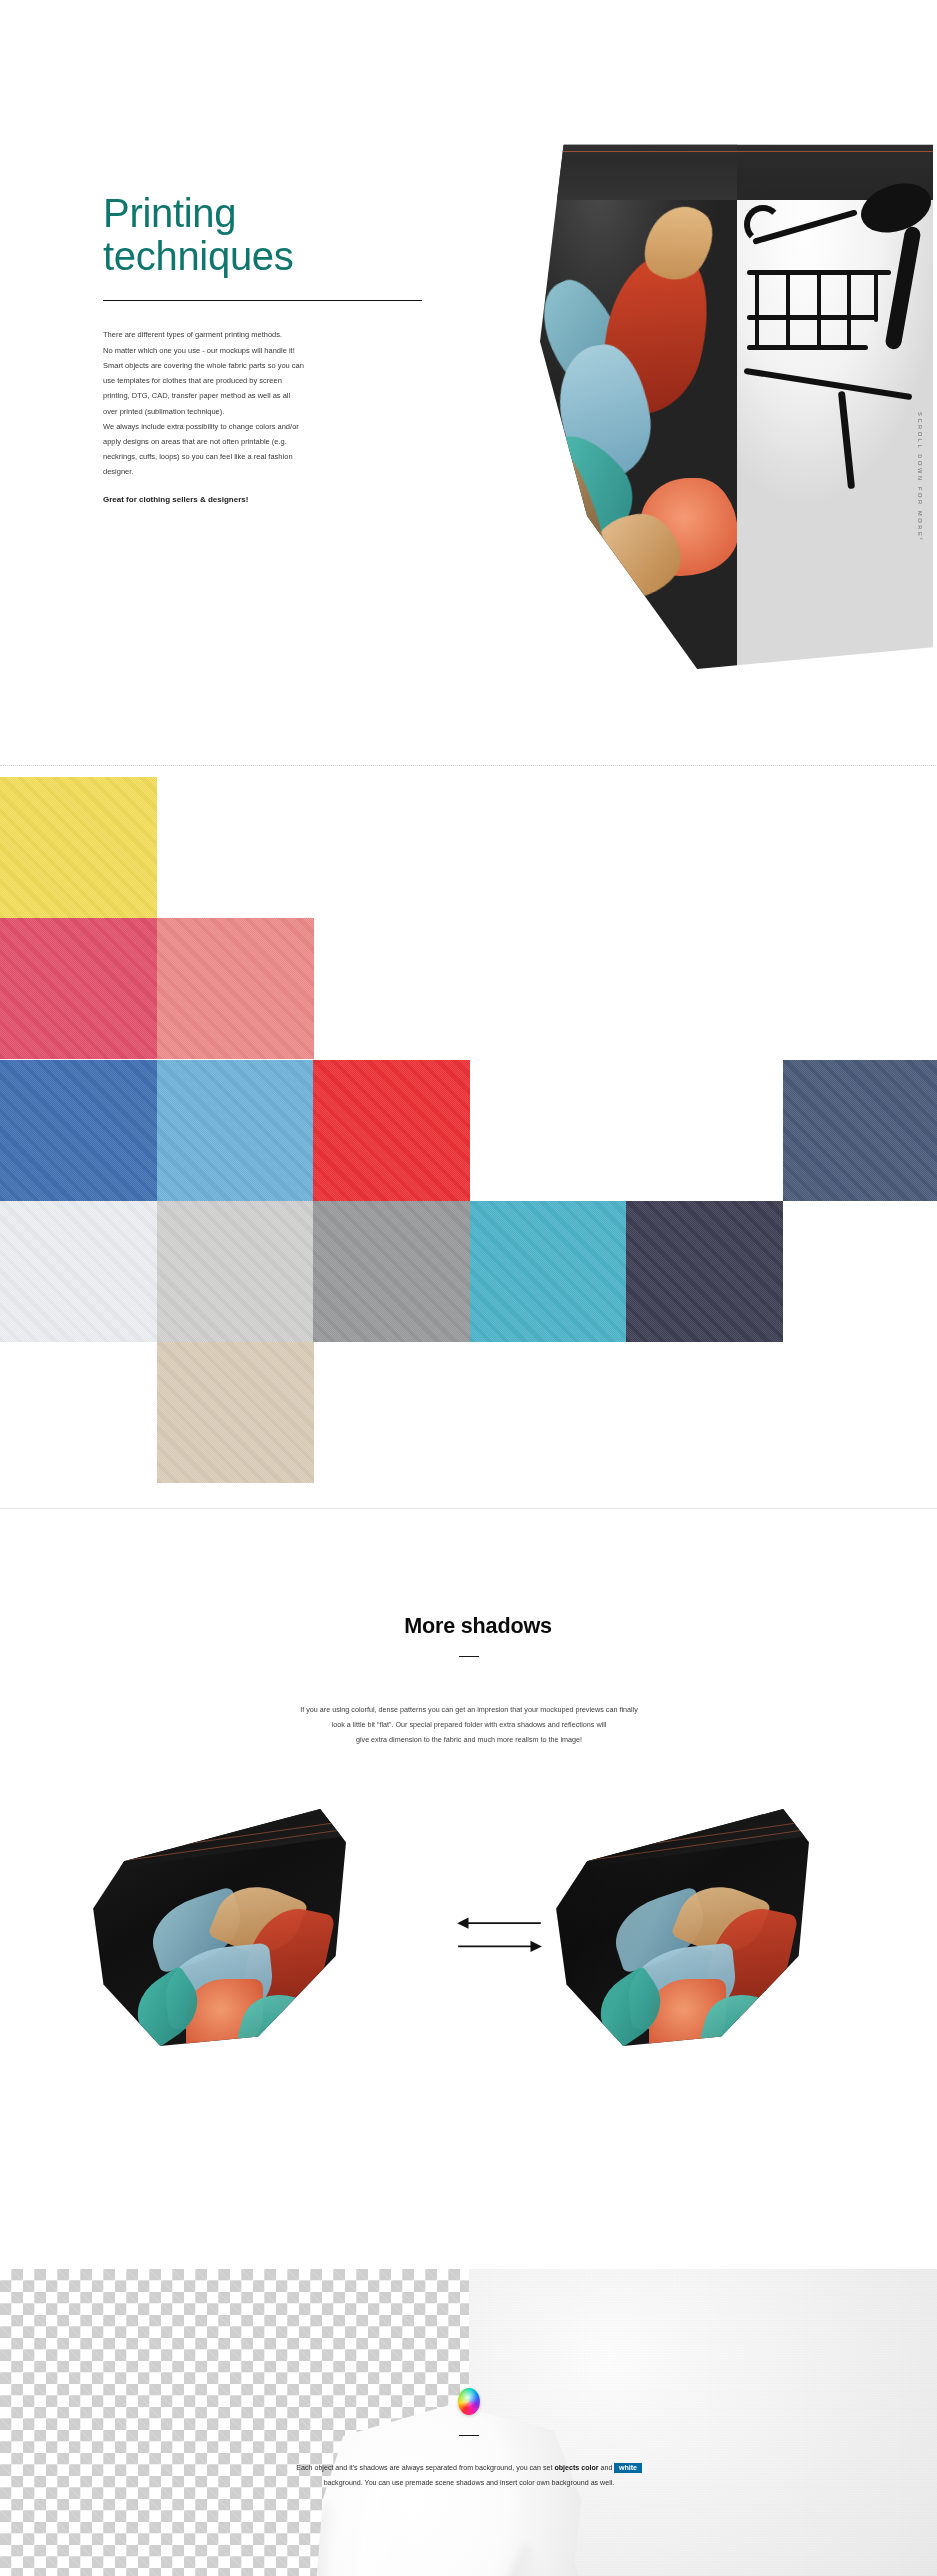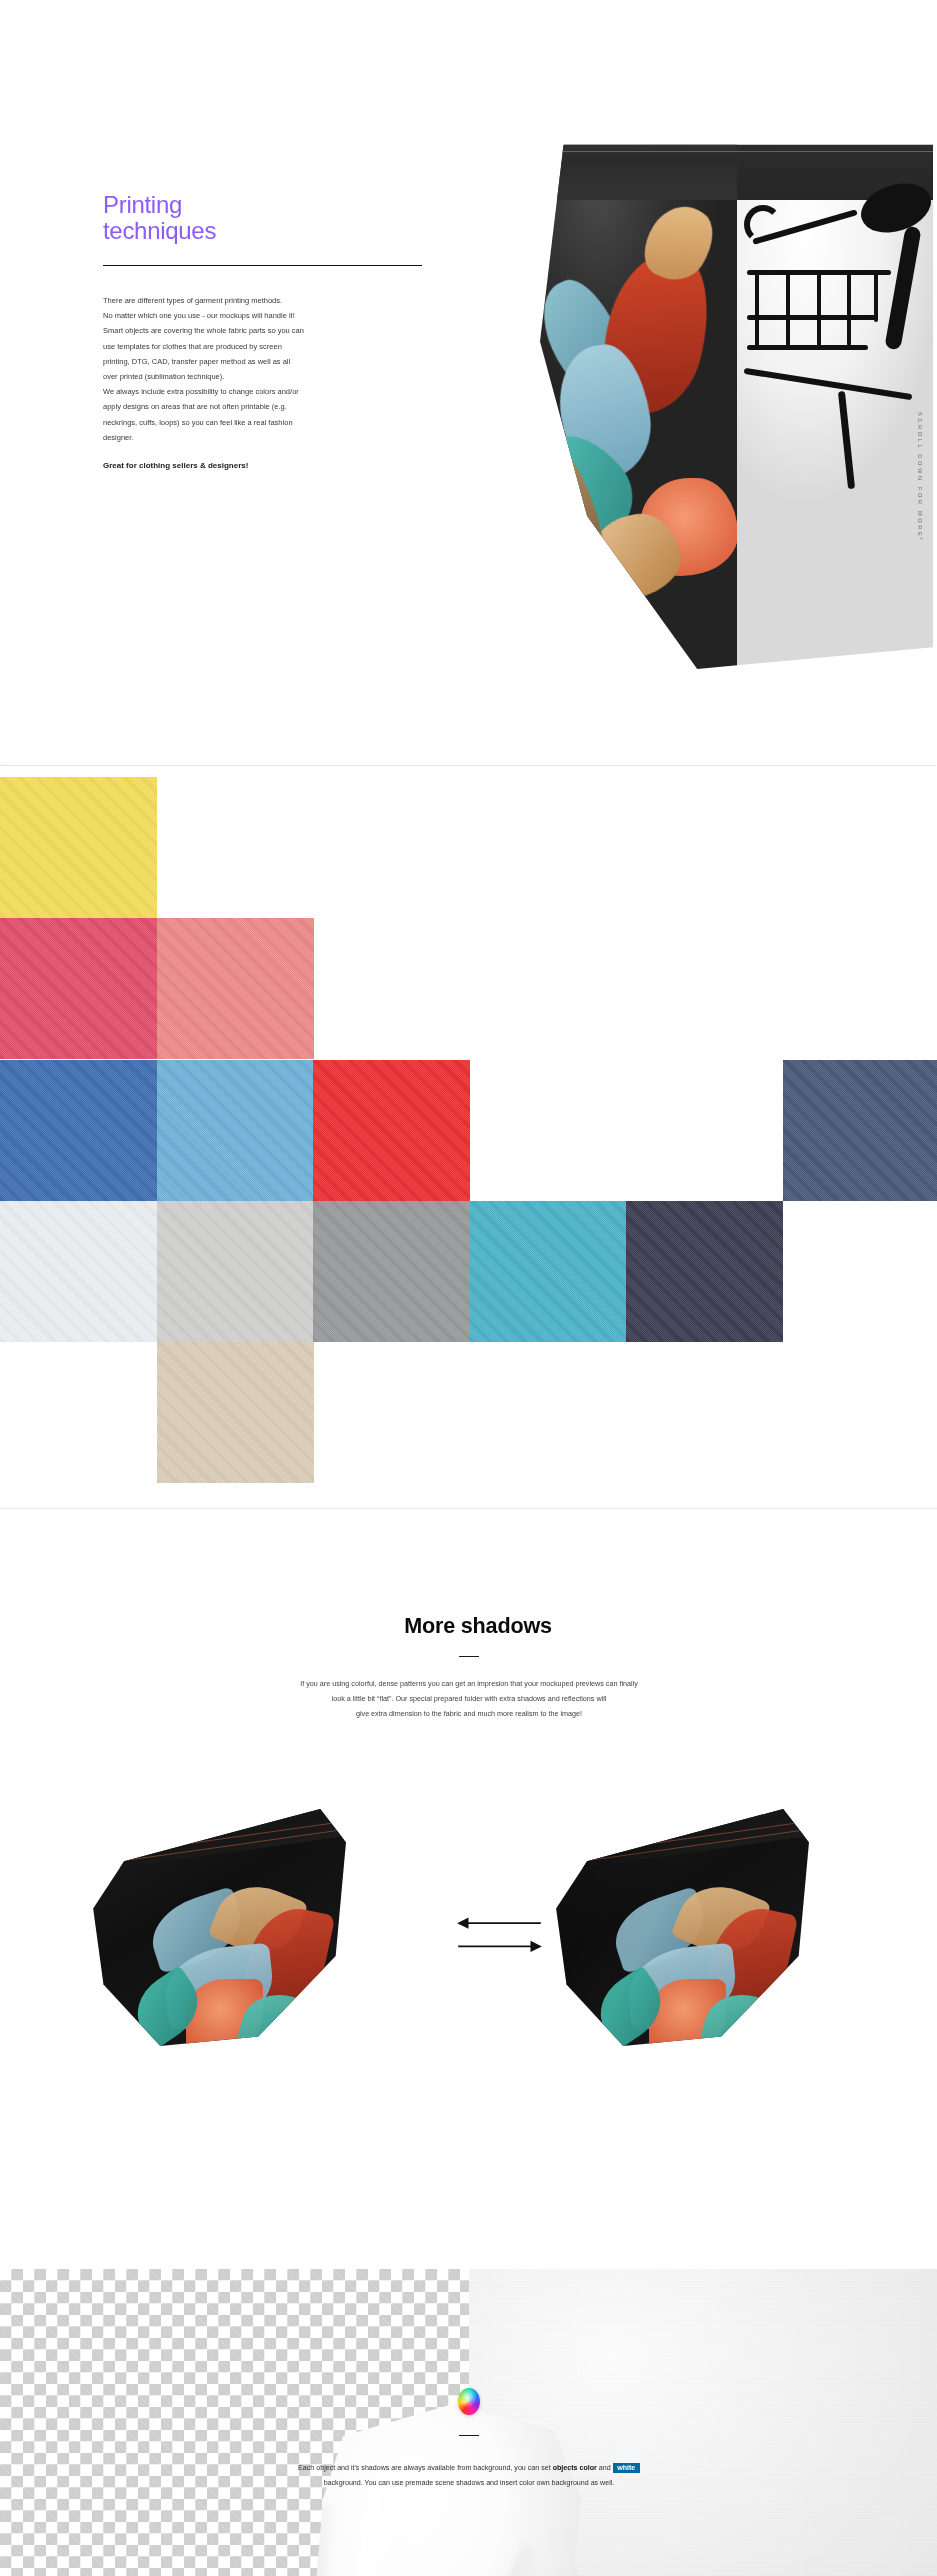--- a/index.html
+++ b/index.html
@@ -51,24 +51,24 @@
     left: 0; top: 0;
     width: 938px; height: 765px;
     background: #ffffff;
   }
   .print-left {
     position: absolute;
     left: 103px; top: 192px;
     width: 361px;
   }
   .h1-title {
-    font-size: 24px;
+    font-size: 40px;
     line-height: 1.08;
     font-weight: 400;
-    color: #8b5cf6;
+    color: #0f766e;
     letter-spacing: -0.3px;
     font-family: "Liberation Sans", sans-serif;
     white-space: pre-line;
   }
   .rule-long {
     width: 319px;
     height: 0.5px;
     background: #111;
     margin-top: 21.6px;
   }
@@ -240,21 +240,21 @@
     color: #0b0b0b;
     letter-spacing: -0.2px;
     padding-left: 18px;
   }
   .rule-short {
     width: 20.6px; height: 1px;
     background: #1a1a1a;
     margin: 16.5px auto 0;
   }
   .center-copy {
-    margin: 19px auto 0;
+    margin: 45px auto 0;
     width: 515px;
     text-align: center;
     font-size: 7.2px;
     line-height: 2.1;
     color: #3f3f3f;
     white-space: pre-line;
   }
 
   .mock-row {
     position: absolute;
@@ -594,18 +594,18 @@
         <div class="fold" style="left:62%; top:30%; width:36px; height:216px; transform:rotate(9deg);"></div>
 
         <div class="fold-light" style="left:22%; top:16%; width:44px; height:196px; transform:rotate(4deg);"></div>
 
       </div>
     </div>
 
     <div class="bg-overlay">
       <div class="color-wheel"></div>
       <div class="rule-short-bg"></div>
-      <p class="bg-copy"><span>Each object and it's shadows are always available from background, you can set </span><span class="kw-bold">objects color</span><span> and </span><span class="kw-invert">white</span><span> background. You can use premade scene shadows and insert color own background as well.</span></p>
+      <p class="bg-copy"><span>Each object and it's shadows are always separated from background, you can set </span><span class="kw-bold">objects color</span><span> and </span><span class="kw-invert">white</span><span> background. You can use premade scene shadows and insert color own background as well.</span></p>
     </div>
   </section>
 
 </div>
 
 
 </body></html>

